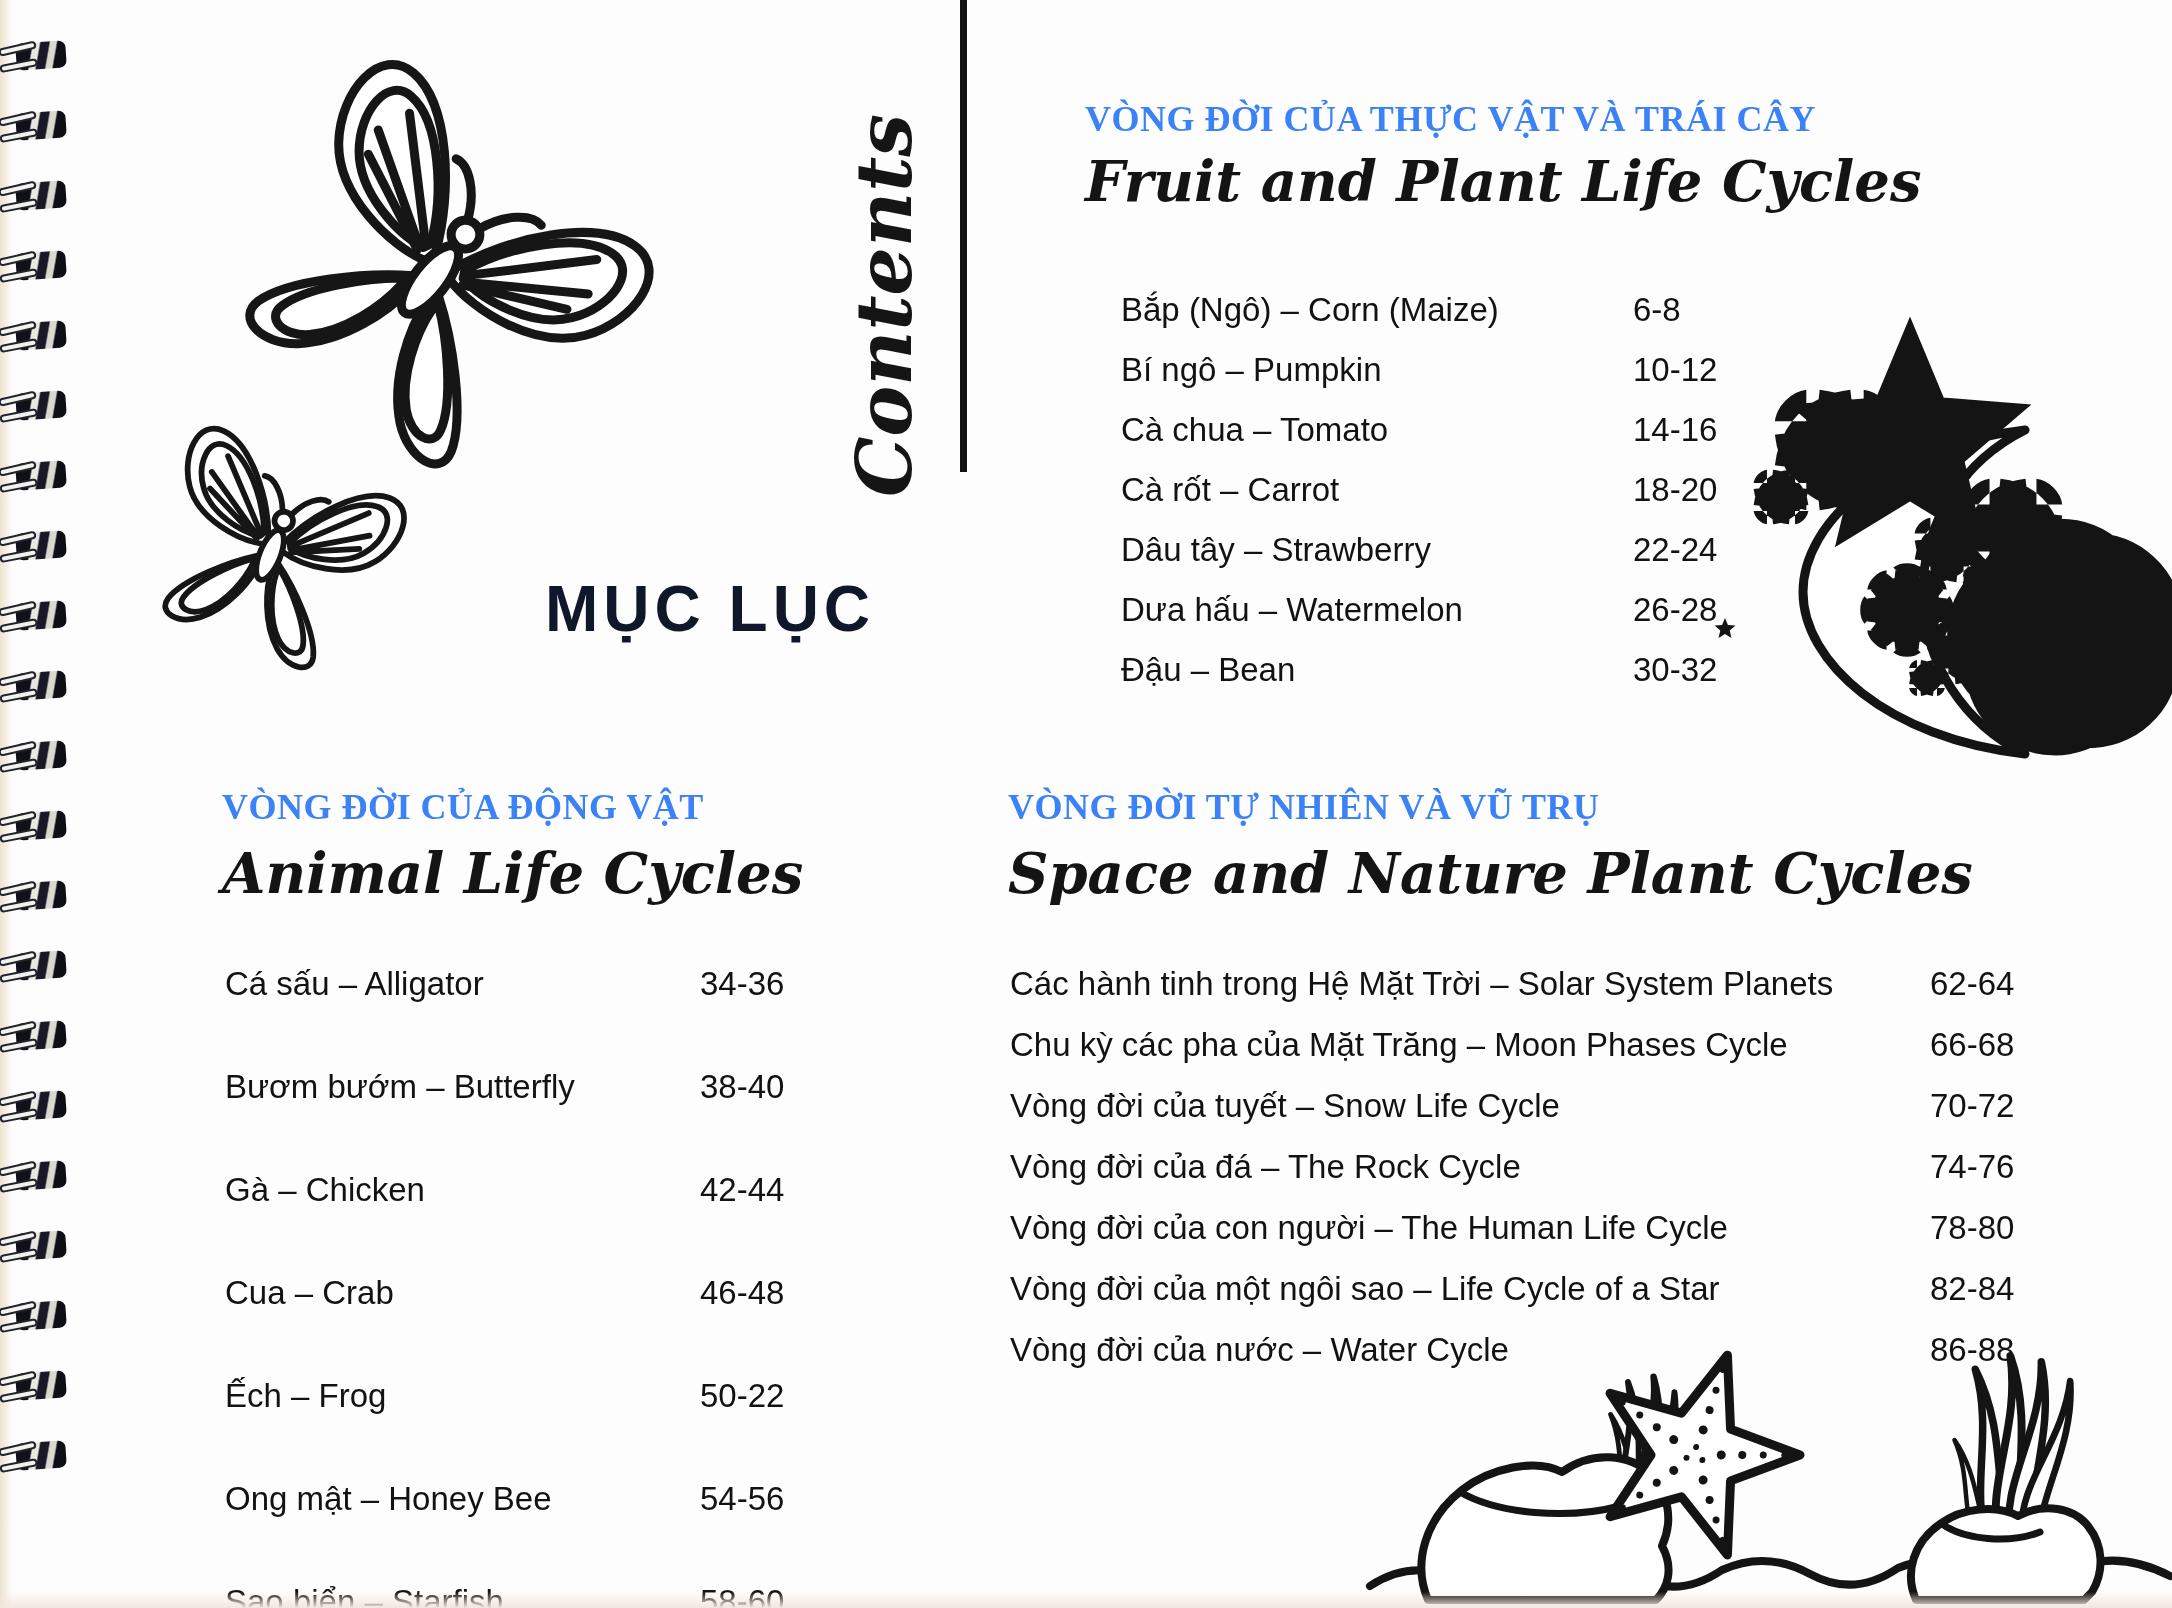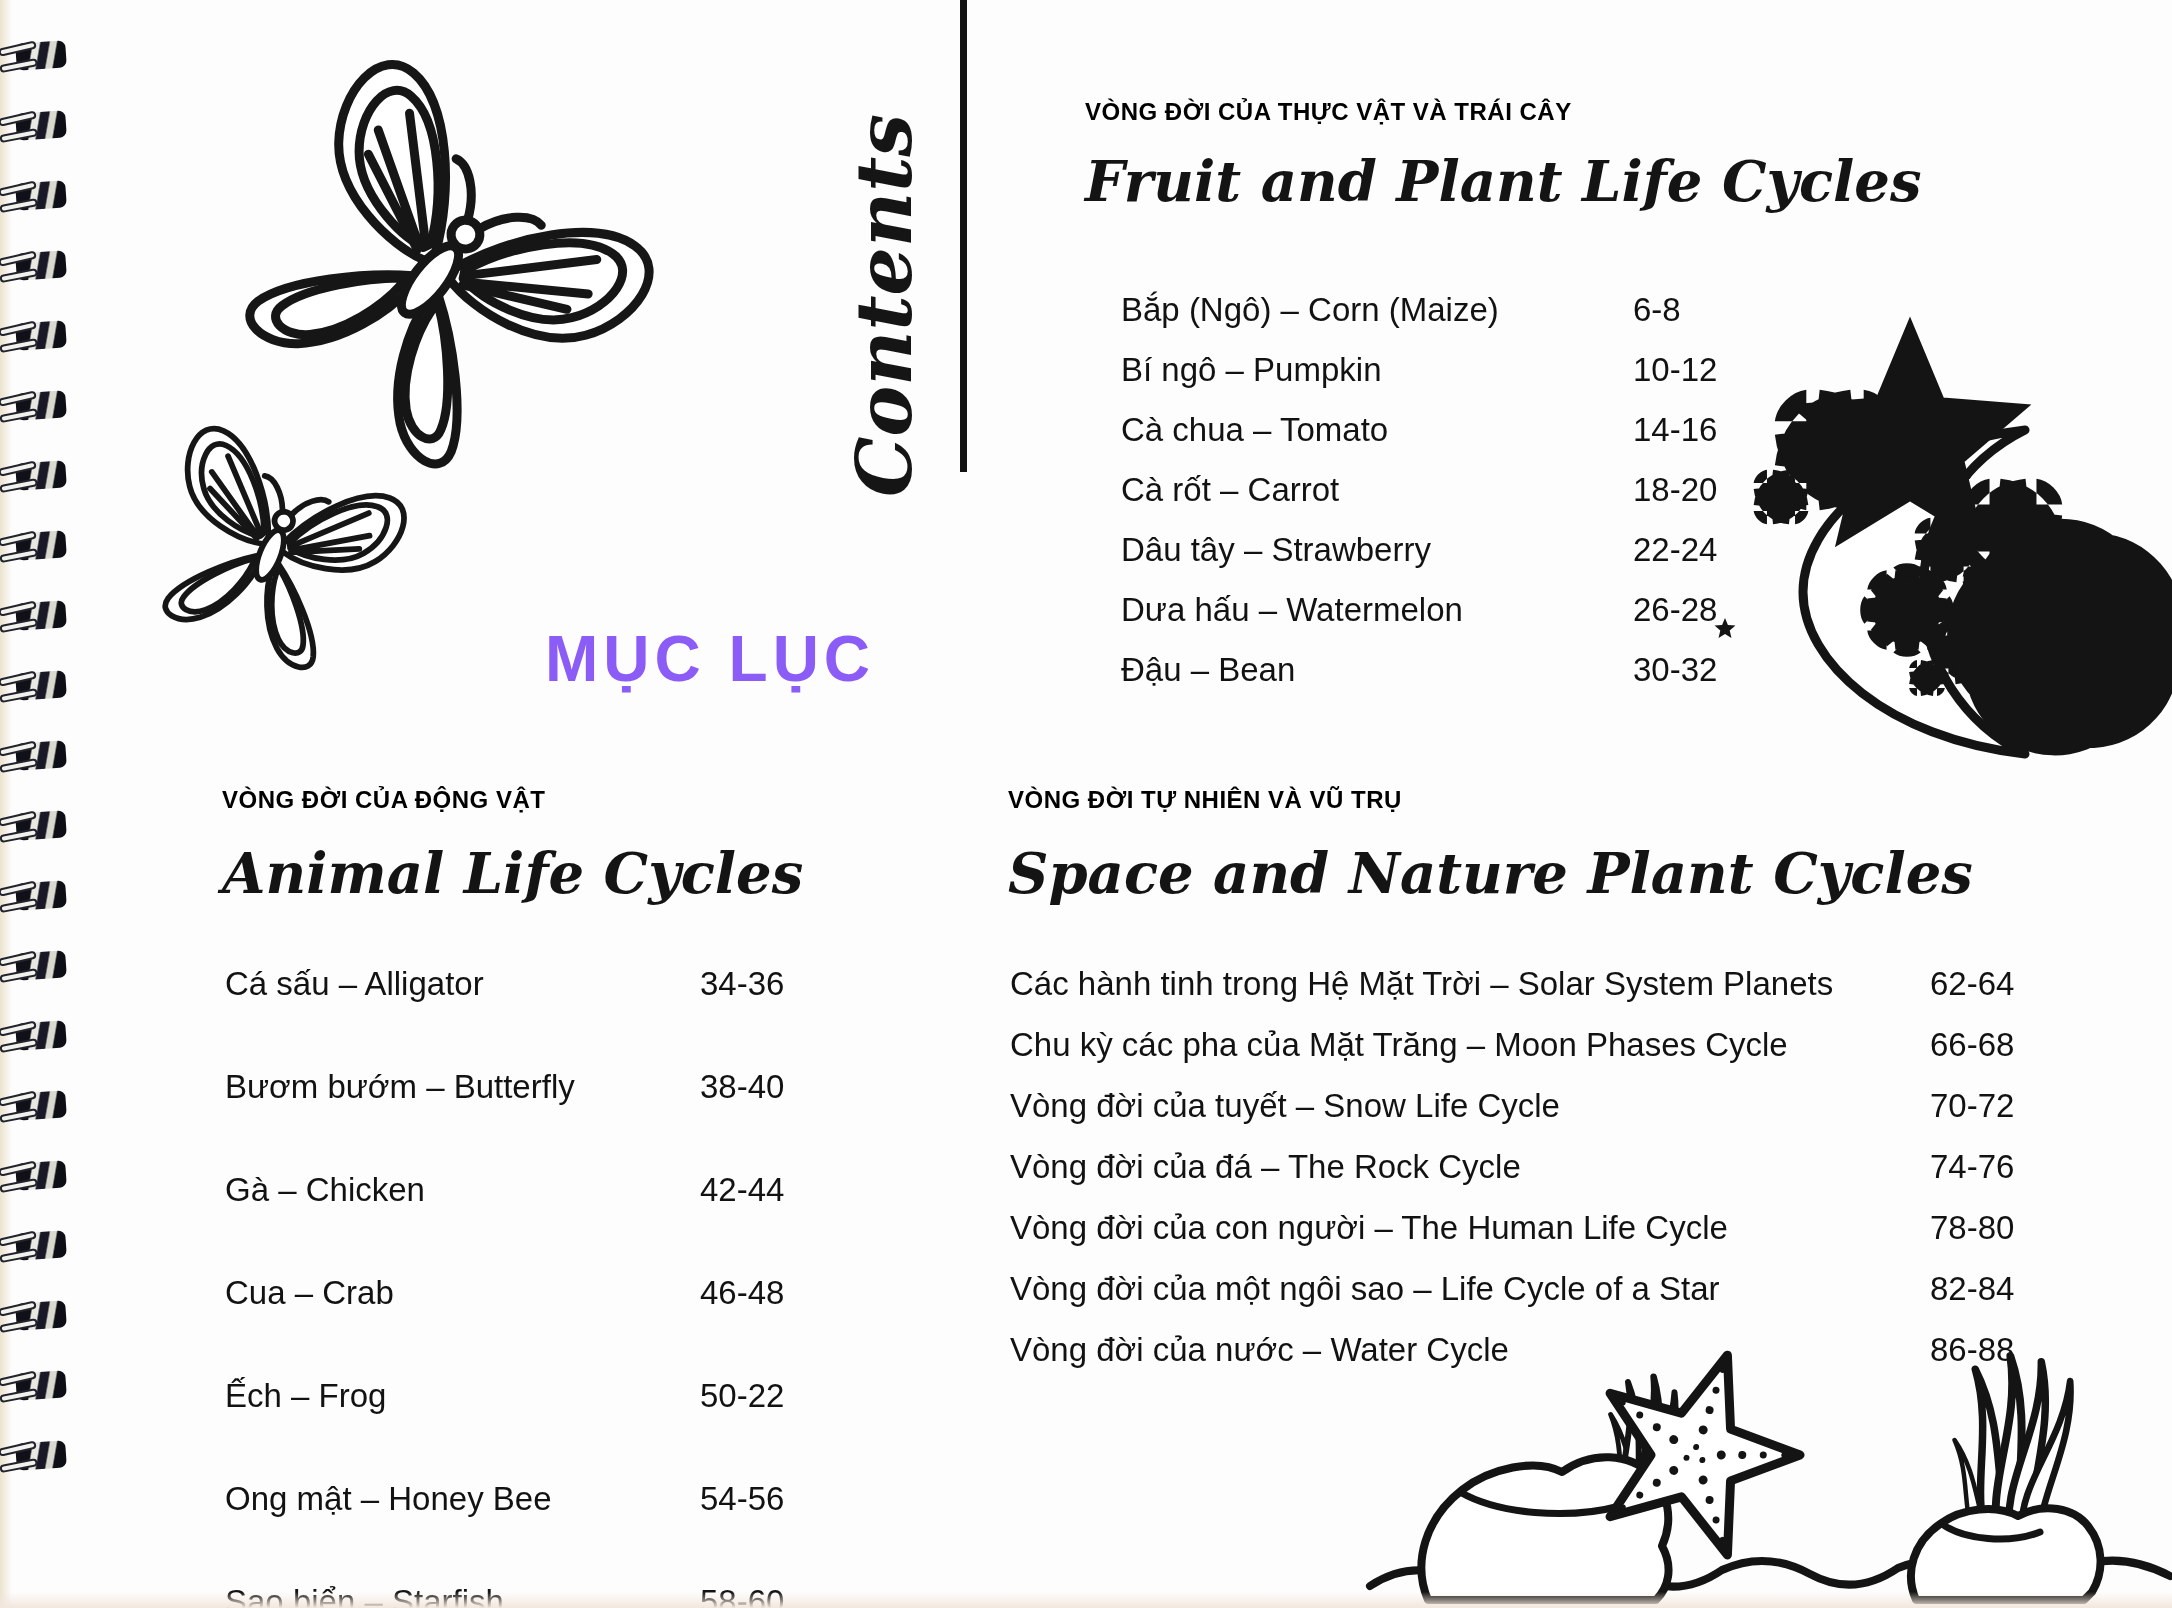--- a/index.html
+++ b/index.html
@@ -22,23 +22,23 @@
   .coil::before,.coil::after{content:"";position:absolute;left:-17px;width:34px;height:4px;
     background:#f2f2ec;border:2px solid #23232e;border-radius:4px;}
   .coil::before{top:1px;transform:rotate(-9deg);}
   .coil::after{bottom:1px;transform:rotate(-7deg);}
   
   .divider{position:absolute;left:960px;top:0;width:7px;height:472px;background:#121212;}
   .contents-vertical{position:absolute;left:705px;top:252px;width:380px;height:110px;
     transform:rotate(-90deg);text-align:center;
     font-family:"DejaVu Serif",serif;font-style:italic;font-weight:bold;font-size:76px;color:#151515;}
   
-  .toc-heading{position:absolute;left:545px;top:622px;font-size:64px;font-weight:bold;
-    letter-spacing:5px;color:#8b5cf6;}
-  .sec-title{position:absolute;font-size:24px;font-weight:bold;letter-spacing:0.5px;color:#000000;}
+  .toc-heading{position:absolute;left:545px;top:572px;font-size:64px;font-weight:bold;
+    letter-spacing:5px;color:#0f172a;}
+  .sec-title{position:absolute;font-size:36px;font-weight:bold;letter-spacing:0.5px;color:#3b82f6;font-family:Liberation Serif, serif;}
   .sec-sub{position:absolute;font-family:"DejaVu Serif",serif;font-style:italic;font-weight:bold;
     font-size:56px;color:#141414;}
   #t-plants{left:1085px;top:98px;}   #s-plants{left:1085px;top:148px;}
   #t-animals{left:222px;top:786px;}  #s-animals{left:222px;top:840px;}
   #t-space{left:1008px;top:786px;}   #s-space{left:1008px;top:840px;}
   
   .toc-list{position:absolute;display:flex;flex-direction:column;}
   .toc-row{display:grid;align-items:center;}
   #list-plants{left:1085px;top:280px;}  #list-plants .toc-row{grid-template-columns:512px auto;height:60px;margin-left:36px;}
   #list-animals{left:225px;top:953px;gap:42px;}  #list-animals .toc-row{grid-template-columns:475px auto;height:61px;}

